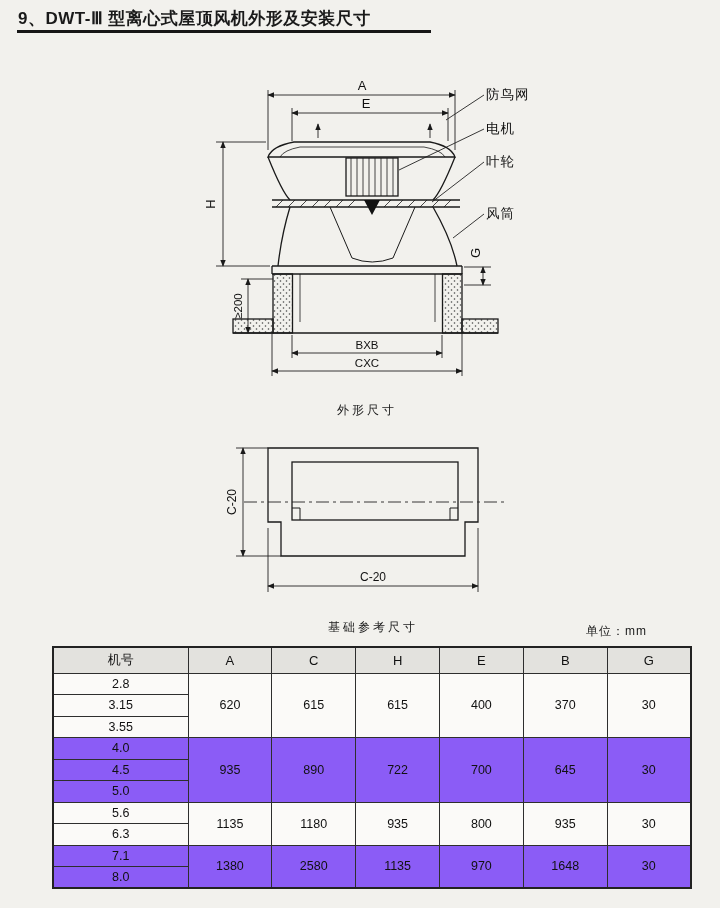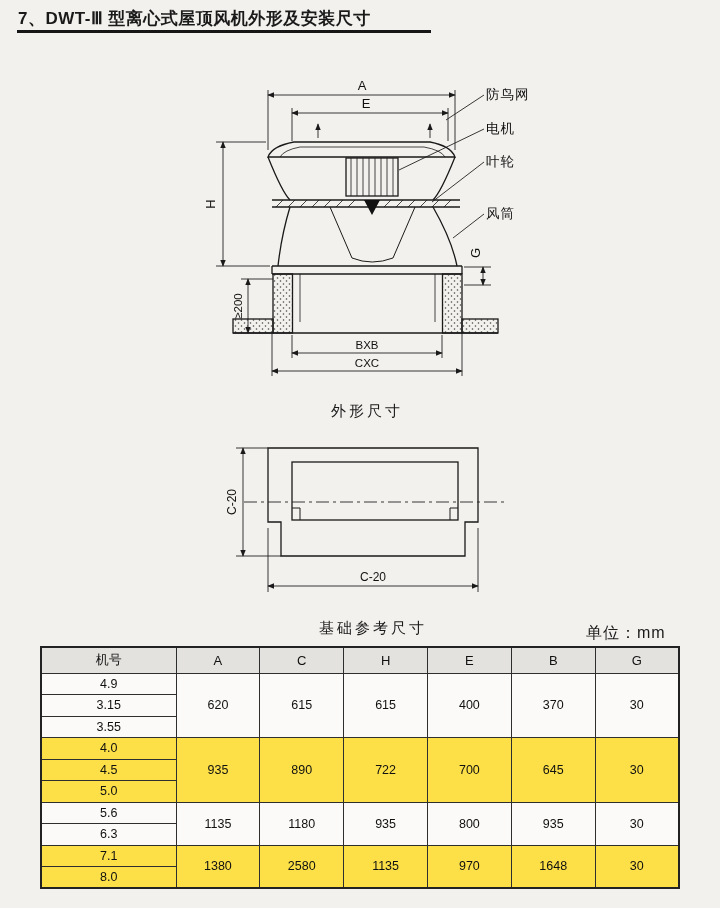--- a/index.html
+++ b/index.html
@@ -1,36 +1,36 @@
 <!DOCTYPE html>
 <html><head>
 <meta charset="utf-8">
 <style>
   *{margin:0;padding:0;box-sizing:border-box}
   html,body{width:720px;height:908px}
   body{position:relative;background:#f2f1ed;font-family:"Liberation Sans",sans-serif;color:#1a1a1a;overflow:hidden}
   .abs{position:absolute}
   .title{left:18px;top:7px;font-size:17px;font-weight:bold;letter-spacing:.5px;white-space:nowrap}
   .rule{left:17px;top:30px;width:414px;height:3px;background:#161616}
-  .caption{font-size:15px;letter-spacing:3px;text-align:center}
-  .unit{font-size:16px;letter-spacing:1px}
+  .caption{font-size:12px;letter-spacing:3px;text-align:center}
+  .unit{font-size:12px;letter-spacing:1px}
   svg{overflow:visible}
   svg text{font-family:"Liberation Sans",sans-serif;fill:#111}
   .dimtxt{font-size:13px}
   .smalltxt{font-size:11.5px}
   .parttxt{font-size:13.5px;letter-spacing:1px}
   table{border-collapse:collapse;table-layout:fixed;width:640px;background:#fbfaf8;border:2px solid #222}
   th,td{border:1px solid #2e2e2e;text-align:center;font-size:12.5px;height:21.5px;padding:0;font-weight:normal;color:#111}
   thead th{height:26px;background:#e3e2de;font-size:13px}
-  tr.alt td{background:#fde047}
+  tr.alt td{background:#8b5cf6}
 </style>
 </head>
 <body>
 
-<div class="abs title">7、DWT-Ⅲ 型离心式屋顶风机外形及安装尺寸</div>
+<div class="abs title">9、DWT-Ⅲ 型离心式屋顶风机外形及安装尺寸</div>
 <div class="abs rule"></div>
 
 <svg class="abs" style="left:130px;top:70px" width="440" height="330" viewBox="130 70 440 330">
   <defs>
     <marker id="ar" viewBox="0 0 10 10" refX="9" refY="5" markerWidth="8" markerHeight="8" orient="auto-start-reverse">
       <path d="M0,1 L10,5 L0,9 z" fill="#1a1a1a"></path>
     </marker>
     <pattern id="stip" width="6" height="6" patternUnits="userSpaceOnUse">
       <circle cx="1.5" cy="2" r="0.8" fill="#444"></circle>
       <circle cx="4.5" cy="5" r="0.8" fill="#444"></circle>
@@ -167,21 +167,21 @@
     <line x1="268" y1="586" x2="478" y2="586" marker-start="url(#ar2)" marker-end="url(#ar2)"></line>
   </g>
   <text style="font-size:12px" transform="rotate(-90 236 502)" x="236" y="502" text-anchor="middle">C-20</text>
   <text style="font-size:12px" x="373" y="581" text-anchor="middle">C-20</text>
 </svg>
 
 <div class="abs caption" style="left:253px;top:619px;width:240px">基础参考尺寸</div>
 
 <div class="abs unit" style="left:586px;top:623px">单位：mm</div>
 
-<div class="abs" style="left:40px;top:646px">
+<div class="abs" style="left:52px;top:646px">
   <table>
       <colgroup>
         <col style="width: 135px;">
         <col>
         <col>
         <col>
         <col>
         <col>
         <col>
       </colgroup>
@@ -191,21 +191,21 @@
           <th>A</th>
           <th>C</th>
           <th>H</th>
           <th>E</th>
           <th>B</th>
           <th>G</th>
         </tr>
     </thead>
     <tbody>
         <tr>
-          <td>4.9</td>
+          <td>2.8</td>
           <td rowspan="3">620</td>
           <td rowspan="3">615</td>
           <td rowspan="3">615</td>
           <td rowspan="3">400</td>
           <td rowspan="3">370</td>
           <td rowspan="3">30</td>
         </tr>
         <tr>
           <td>3.15</td>
         </tr>

